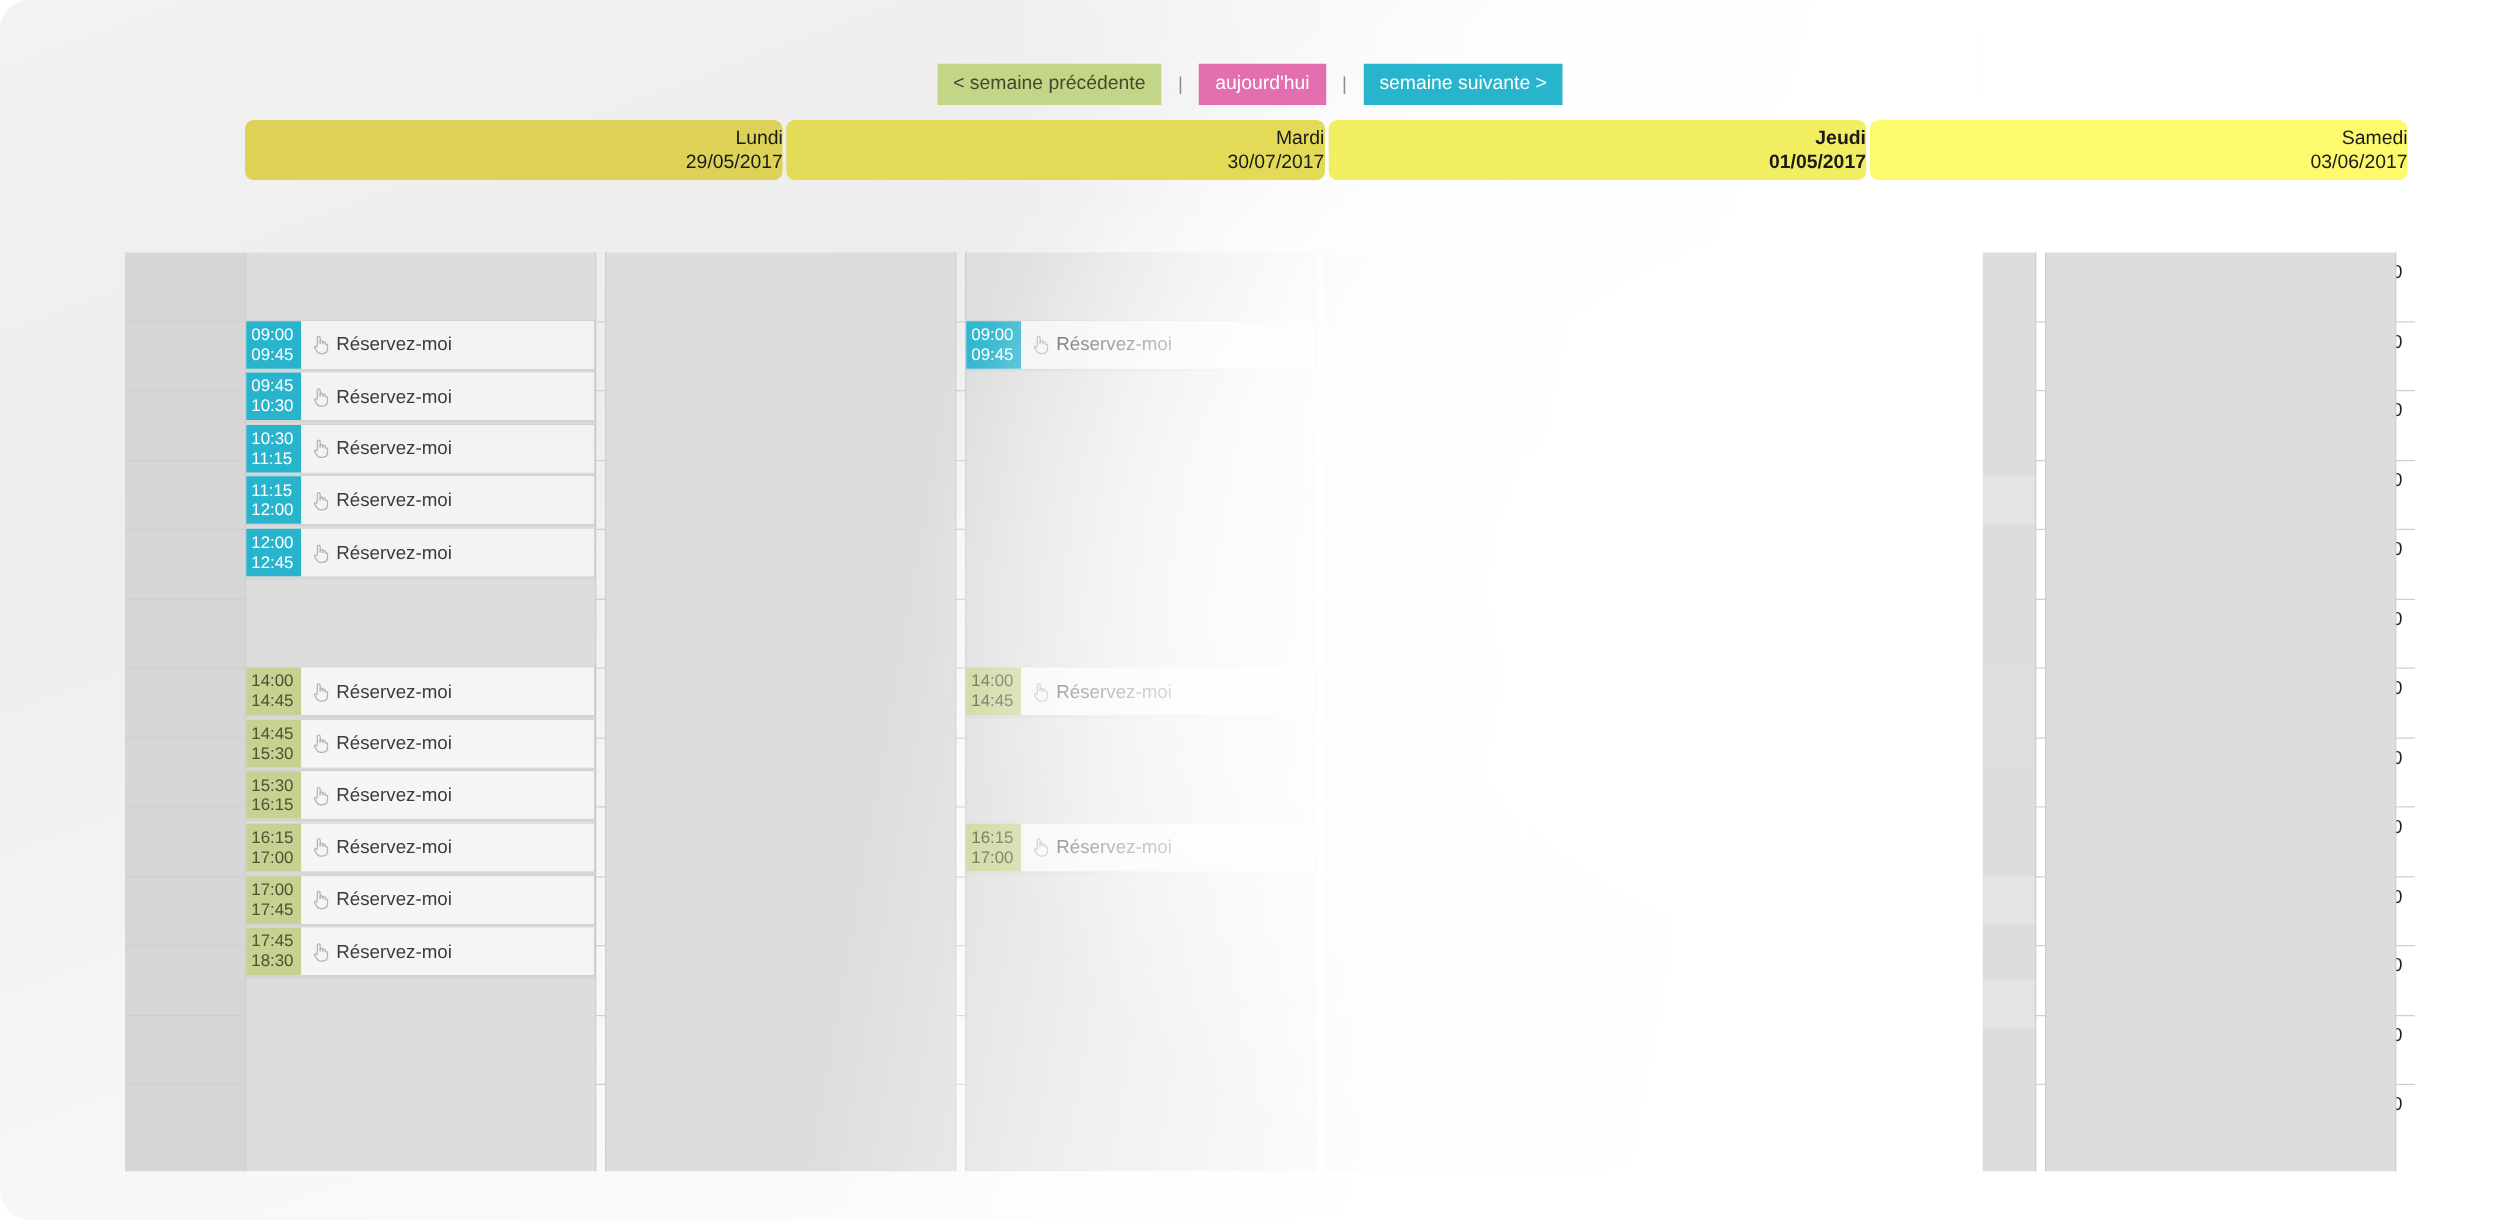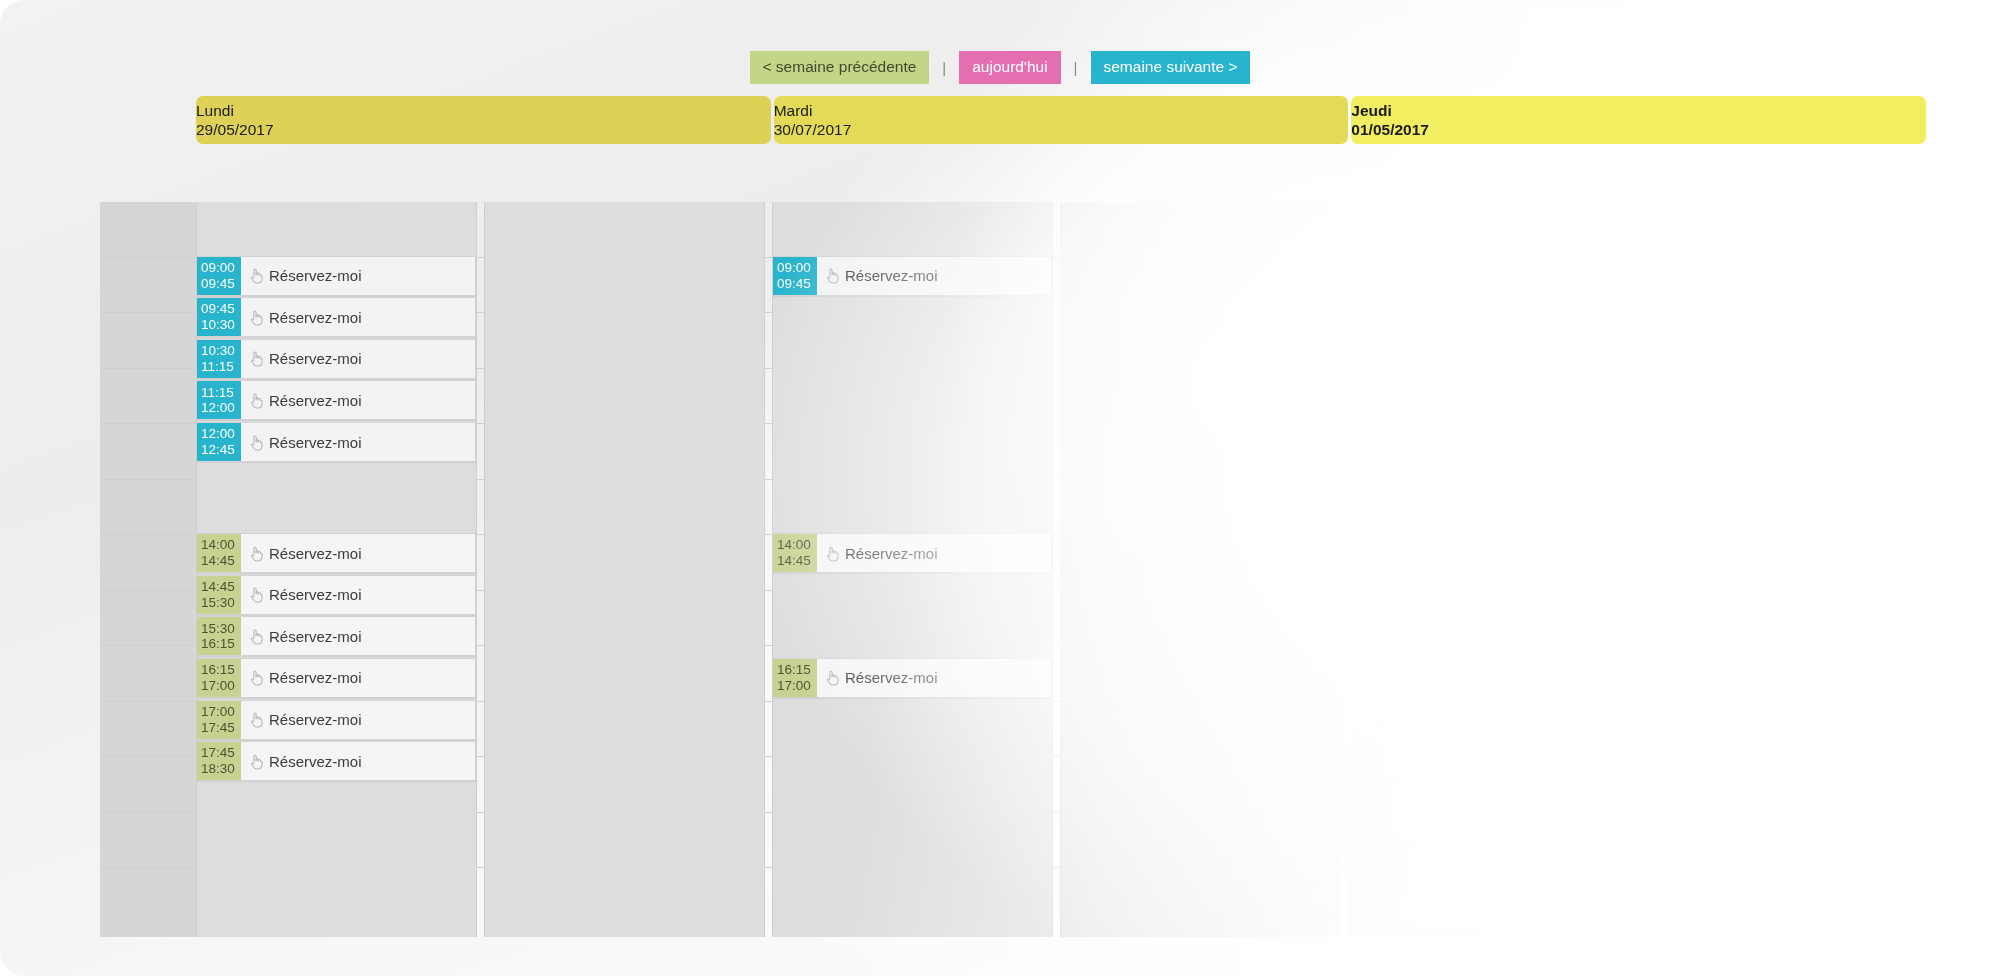--- a/index.html
+++ b/index.html
@@ -5,21 +5,21 @@
   * { box-sizing: border-box; }
   html, body {
     margin: 0; padding: 0;
     width: 2000px; height: 976px;
     background: #ffffff;
     font-family: "Liberation Sans", sans-serif;
     overflow: hidden;
   }
   #root {
     position: relative;
-    width: 2000px; height: 976px;
+    width: 1586px; height: 976px;
     background:
       radial-gradient(ellipse 1400px 900px at 1450px 600px, rgba(255,255,255,1) 0%, rgba(255,255,255,0.97) 22%, rgba(255,255,255,0.0) 62%),
       linear-gradient(160deg, #f2f2f2 0%, #ededed 30%, #f7f7f7 62%, #ffffff 100%);
     border-radius: 24px;
   }
 
   
   .navbar {
     position: absolute;
     top: 51px; left: 0; width: 2000px;
@@ -51,21 +51,21 @@
     width: 1730px; height: 48px;
     display: flex;
     gap: 3px;
     z-index: 25;
   }
   .daycell {
     flex: 1 1 0;
     border-radius: 7px;
     display: flex;
     flex-direction: column;
-    align-items: flex-start;
+    align-items: flex-end;
     justify-content: center;
     line-height: 1.24;
     font-size: 15.5px;
     color: #1a1a1a;
   }
   .daycell .dname { font-size: 15.5px; }
   .daycell .ddate { font-size: 15.5px; }
 
   
   .gridwrap {
@@ -183,20 +183,24 @@
         <div class="dname">Lundi</div>
         <div class="ddate">29/05/2017</div>
       </div>
       <div class="daycell" style="background: rgb(227, 218, 87);">
         <div class="dname">Mardi</div>
         <div class="ddate">30/07/2017</div>
       </div>
       <div class="daycell" style="background: rgb(242, 238, 97); font-weight: bold;">
         <div class="dname">Jeudi</div>
         <div class="ddate">01/05/2017</div>
+      </div>
+      <div class="daycell" style="background: rgb(253, 251, 109);">
+        <div class="dname">Samedi</div>
+        <div class="ddate">03/06/2017</div>
       </div>
     </div>
 
   <div class="gridwrap" id="gridwrap">
     <div class="timecol"></div>
   <div class="hourlabel" style="top: 8px;">08:00</div>
       <div class="hourline" style="top: 54.5px;"></div>
       <div class="hourlabel" style="top: 63.5px;">09:00</div>
       <div class="hourline" style="top: 110px;"></div>
       <div class="hourlabel" style="top: 119px;">10:00</div>

